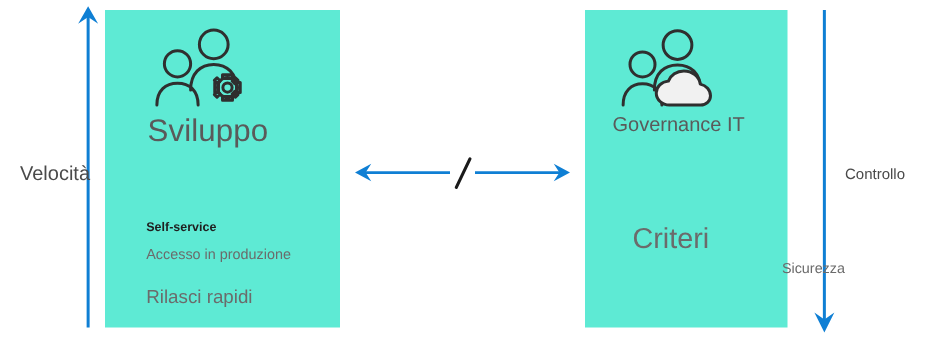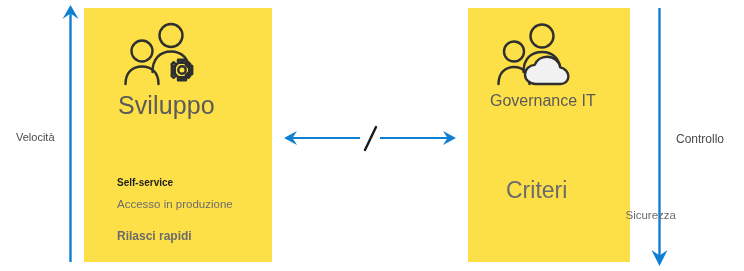--- a/index.html
+++ b/index.html
@@ -17,21 +17,21 @@
     height: 271px;
     background: #ffffff;
     overflow: hidden;
   }
 
   
   .panel {
     position: absolute;
     top: 8px;
     height: 254px;
-    background: #fde047;
+    background: #5eead4;
     box-sizing: border-box;
   }
   #panel-left  { left: 84px;  width: 188px; }
   #panel-right { left: 468px; width: 162px; }
 
   
   .panel-icon {
     position: absolute;
     top: 14px;
   }
@@ -76,40 +76,40 @@
     color: #1f1f1f;
     margin-bottom: 9px;
   }
   .bullet.small {
     font-size: 11.5px;
     font-weight: 400;
     color: #6b6b6b;
     margin-bottom: 20px;
   }
   .bullet.medium {
-    font-size: 12px;
-    font-weight: 700;
+    font-size: 15px;
+    font-weight: 400;
     color: #6b6b6b;
   }
   .bullet.large {
     font-size: 23px;
     font-weight: 400;
     color: #6b6b6b;
   }
   #bullets-right .bullet.large { margin-bottom: 7px; }
   #bullets-right .bullet.small { margin-bottom: 9px; text-align: right; }
 
   
   .axis { position: absolute; }
   #axis-left  { left: 56px;  top: 0px;  }
   #axis-right { left: 645px; top: 0px;  }
 
   .axis-label {
     position: absolute;
-    font-size: 11px;
+    font-size: 16px;
     color: #4a4a4a;
     white-space: nowrap;
   }
   #label-velocita  { left: 16px;  top: 131px; }
   #label-controllo { left: 676px; top: 132px; font-size: 12px; }
 
   
   #connector {
     position: absolute;
     left: 280px;

